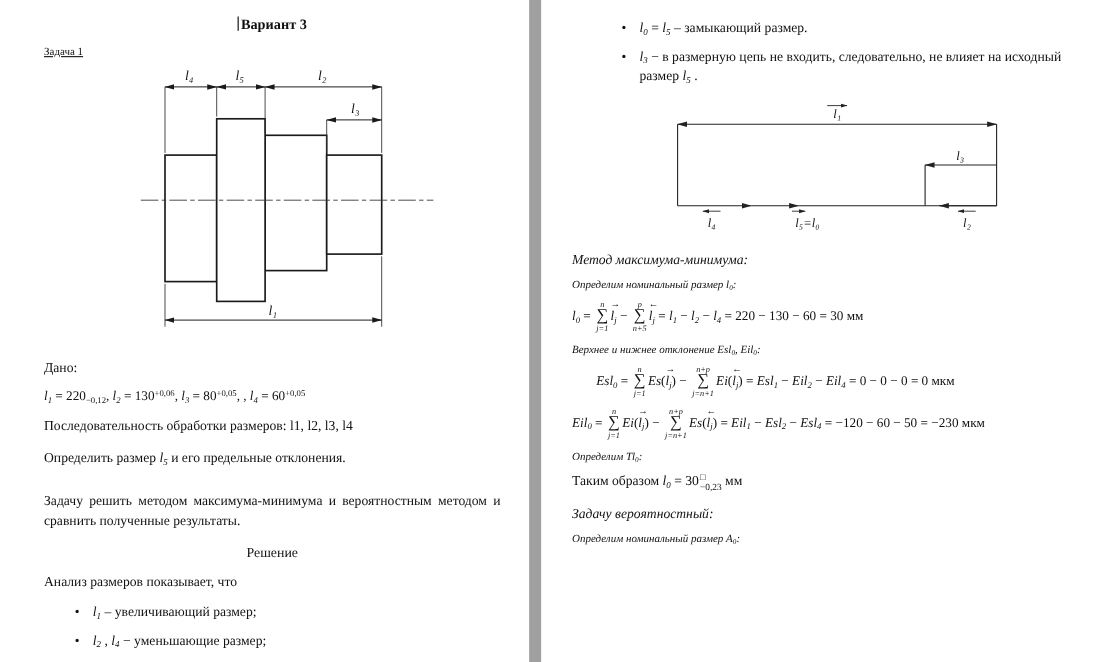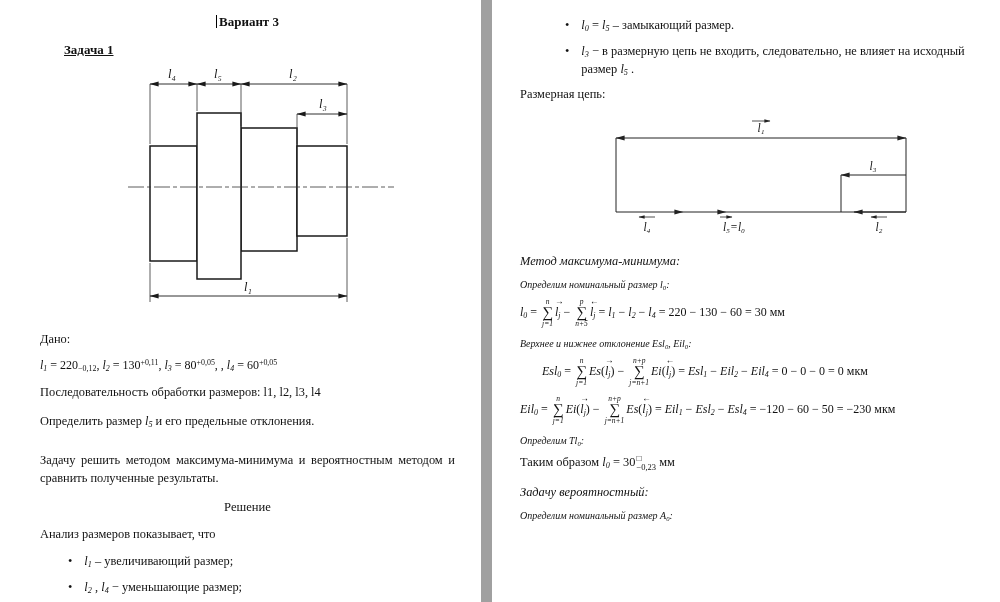--- a/index.html
+++ b/index.html
@@ -6,21 +6,21 @@
   html,body { background:#ffffff; }
   body { font-family:"Liberation Serif", serif; color:#111; }
   .canvas { width:1000px; height:602px; display:flex; background:#c4b5fd; overflow:hidden; }
   .page { background:#fff; height:602px; overflow:hidden; position:relative; }
   .page-left  { width:481px; padding:14px 26px 0 40px; }
   .page-gap   { width:11px; height:602px; background:#a0a0a0; flex:none; }
   .page-right { width:508px; padding:12px 34px 0 28px; font-size:12px; }
 
   .doc-title { text-align:center; font-size:13px; font-weight:bold; }
   .caret { display:inline-block; width:1px; height:13px; background:#000; margin-right:2px; vertical-align:-2px; }
-  .task-heading { font-size:13px; font-weight:bold; text-decoration:underline; margin-top:12px;margin-left:24px; }
+  .task-heading { font-size:10px; font-weight:normal; text-decoration:underline; margin-top:12px; }
 
   .body { font-size:12.4px; line-height:1.45; margin-top:11px; }
   .just { text-align:justify;margin-top:21px; }
   .solution-heading { font-size:12.6px; font-weight:normal; text-align:center; margin-top:12px; }
 
   ul.bullets { list-style:none; margin:8px 0 0 28px; }
   .page-right ul.bullets { margin:4px 0 0 45px; }
   ul.bullets li { display:flex; font-size:12.4px; line-height:1.5; margin-bottom:7px; }
   ul.bullets .dot { margin-right:12px; }
 
@@ -103,21 +103,21 @@
           <text x="50" y="14" text-anchor="middle">l₄</text>
           <text x="96" y="14" text-anchor="middle">l₅</text>
           <text x="171" y="14" text-anchor="middle">l₂</text>
           <text x="201" y="44" text-anchor="middle">l₃</text>
           <text x="126" y="227" text-anchor="middle">l₁</text>
         </g>
       </svg>
     </div>
 
     <p class="body" style="margin-top:15px">Дано:</p>
-    <p class="body formula"><i>l<sub>1</sub></i> =  220<sub>−0,12</sub>, <i>l<sub>2</sub></i> = 130<sup>+0,11</sup>, <i>l<sub>3</sub></i> =  80<sup>+0,05</sup>, , <i>l<sub>4</sub></i> =  60<sup>+0,05</sup></p>
+    <p class="body formula"><i>l<sub>1</sub></i> =  220<sub>−0,12</sub>, <i>l<sub>2</sub></i> = 130<sup>+0,06</sup>, <i>l<sub>3</sub></i> =  80<sup>+0,05</sup>, , <i>l<sub>4</sub></i> =  60<sup>+0,05</sup></p>
     <p class="body">Последовательность обработки размеров: l1, l2, l3, l4</p>
     <p class="body">Определить размер <i>l<sub>5</sub></i> и его предельные отклонения.</p>
     <p class="body just">Задачу решить методом максимума-минимума и вероятностным методом и сравнить полученные результаты.</p>
     <h3 class="solution-heading">Решение</h3>
     <p class="body">Анализ размеров показывает, что</p>
 
     <ul class="bullets">
       <li>
           <span class="dot">•</span>
           <span><i>l<sub>1</sub></i> – увеличивающий размер;</span>
@@ -136,21 +136,20 @@
       <li>
           <span class="dot">•</span>
           <span><i>l<sub>0</sub></i> = <i>l<sub>5</sub></i> – замыкающий размер.</span>
         </li>
       <li>
           <span class="dot">•</span>
           <span><i>l<sub>3</sub></i> −  в размерную цепь не входить, следовательно, не влияет на исходный размер <i>l<sub>5</sub></i> .</span>
         </li>
     </ul>
 
-    <p class="body" style="margin-top:6px">Размерная цепь:</p>
 
     <div class="chain-wrap">
       <svg width="400" height="125" viewBox="0 0 400 125">
         <defs>
           <marker id="ca" markerUnits="userSpaceOnUse" markerWidth="10" markerHeight="10" refX="8.6" refY="4.5" orient="auto-start-reverse">
             <path d="M0,2 L9,4.5 L0,7 z" fill="#222"></path>
           </marker>
           <marker id="cas" markerUnits="userSpaceOnUse" markerWidth="7" markerHeight="7" refX="5.6" refY="3" orient="auto-start-reverse">
             <path d="M0,1.2 L6,3 L0,4.8 z" fill="#222"></path>
           </marker>

